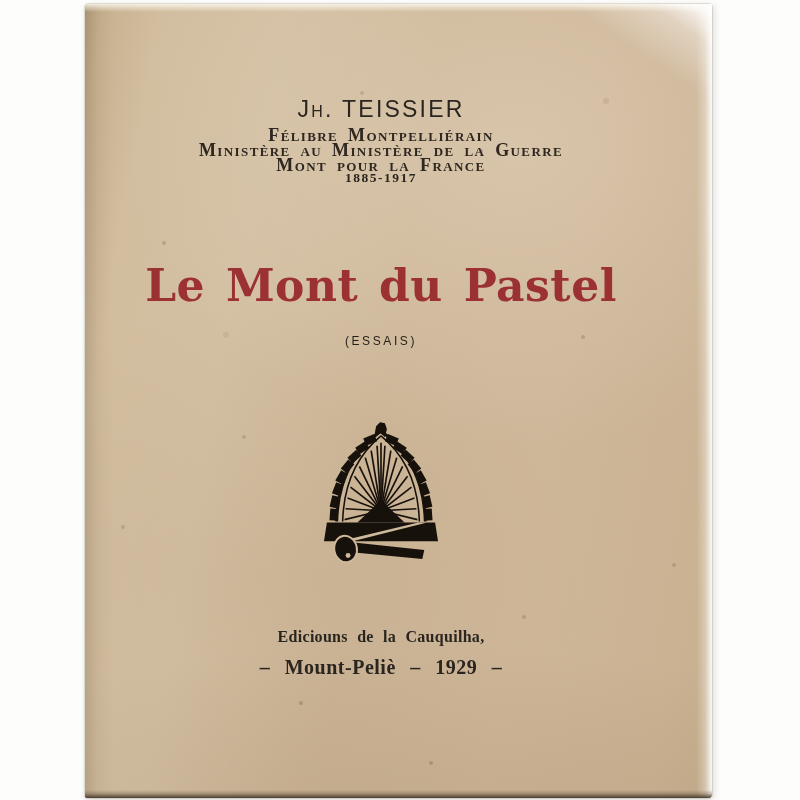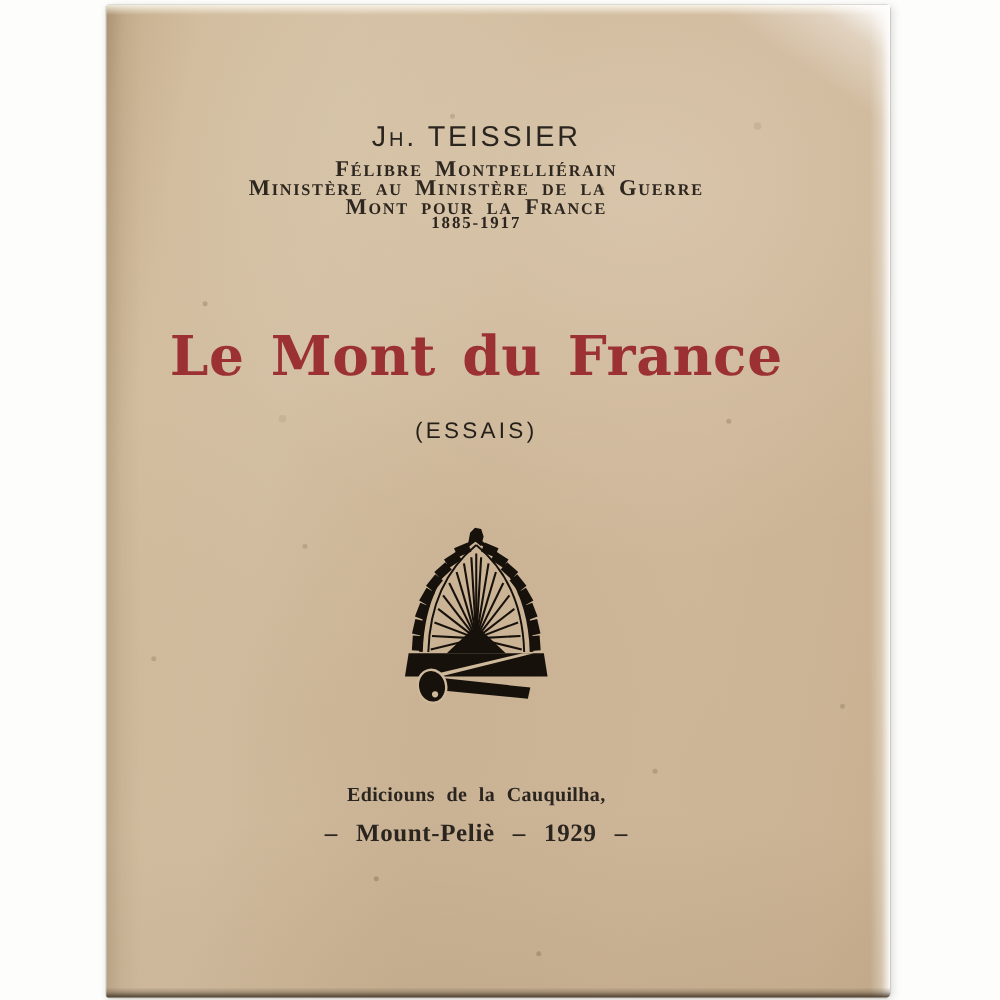--- a/index.html
+++ b/index.html
@@ -43,21 +43,21 @@
   .author{top:92px;font-family:"Liberation Sans", sans-serif;font-size:23px;
           letter-spacing:2.2px;color:#2b251f;}
   .author .sc{font-variant:small-caps;}
   .author-line{font-variant:small-caps;font-weight:600;font-size:18px;
           letter-spacing:1.4px;word-spacing:4px;color:#2e2720;}
   .l1{top:121px;} .l2{top:136px;} .l3{top:151px;}
   .years{top:166px;font-weight:600;font-size:13.5px;letter-spacing:1.5px;}
 
   .title{top:256px;font-family:"DejaVu Serif", serif;font-weight:bold;
          font-size:44px;letter-spacing:.5px;word-spacing:5px;color:#9c3134;}
-  .subtitle{top:330px;font-family:"Liberation Sans", sans-serif;font-size:18px;
+  .subtitle{top:330px;font-family:"Liberation Sans", sans-serif;font-size:12px;
          letter-spacing:2.6px;color:#241f18;}
 
   .emblem-wrap{top:416px;}
   .emblem-wrap svg{display:inline-block;}
 
   .pub1{top:624px;font-weight:bold;font-size:16px;letter-spacing:.3px;word-spacing:5px;color:#2b251f;}
   .pub2{top:652px;font-weight:bold;font-size:20px;letter-spacing:.5px;word-spacing:9px;color:#2b251f;}
 </style>
 </head>
 <body>
@@ -71,21 +71,21 @@
     <div class="speckles"></div>
 
     <div class="content">
       <div class="author"><span class="sc">Jh.</span>&nbsp;<span>TEISSIER</span></div>
 
       <div class="author-line l1">Félibre Montpelliérain</div>
       <div class="author-line l2">Ministère au Ministère de la Guerre</div>
       <div class="author-line l3">Mont pour la France</div>
       <div class="years">1885-1917</div>
 
-      <div class="title">Le Mont du France</div>
+      <div class="title">Le Mont du Pastel</div>
       <div class="subtitle">(ESSAIS)</div>
 
       <div class="emblem-wrap">
         <svg width="118" height="148" viewBox="0 0 120 150" xmlns="http://www.w3.org/2000/svg">
           <g fill="#17110b" stroke="none">
             <g id="rimL">
               <rect x="6" y="92" width="12" height="8" transform="rotate(-86 12 96)"></rect>
               <rect x="7" y="79" width="12" height="8" transform="rotate(-77 13 83)"></rect>
               <rect x="10" y="66" width="12" height="8" transform="rotate(-69 16 70)"></rect>
               <rect x="14" y="54" width="12" height="8" transform="rotate(-60 20 58)"></rect>

